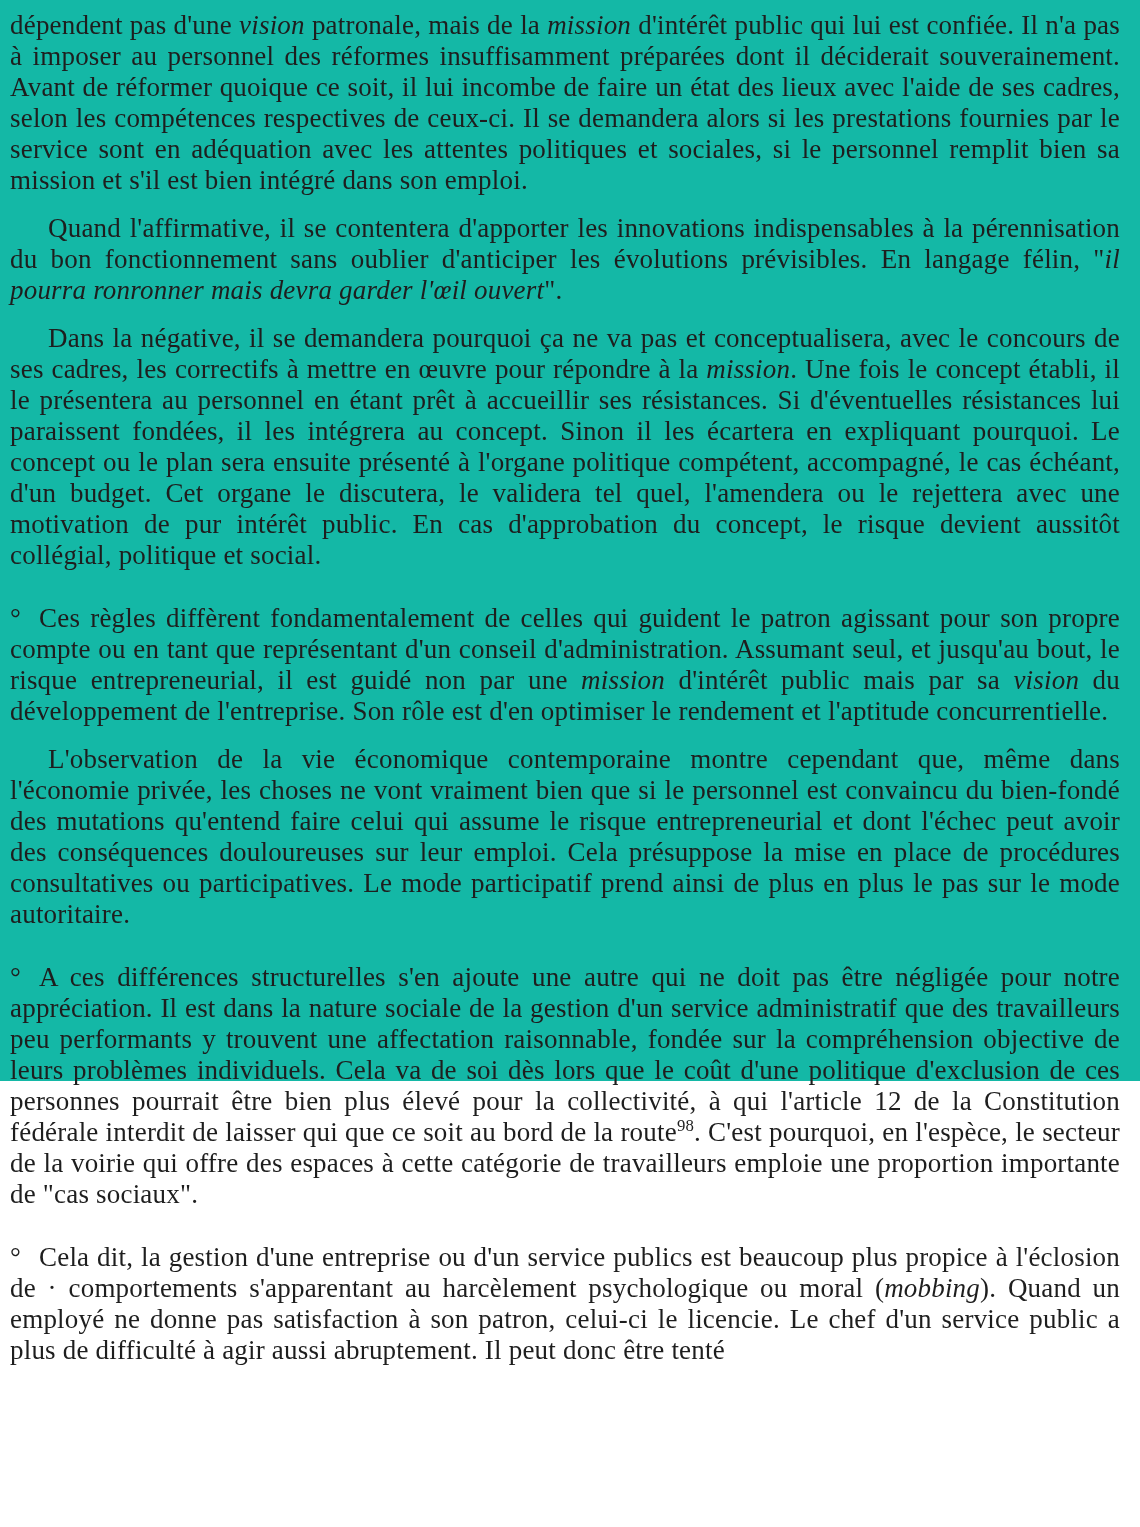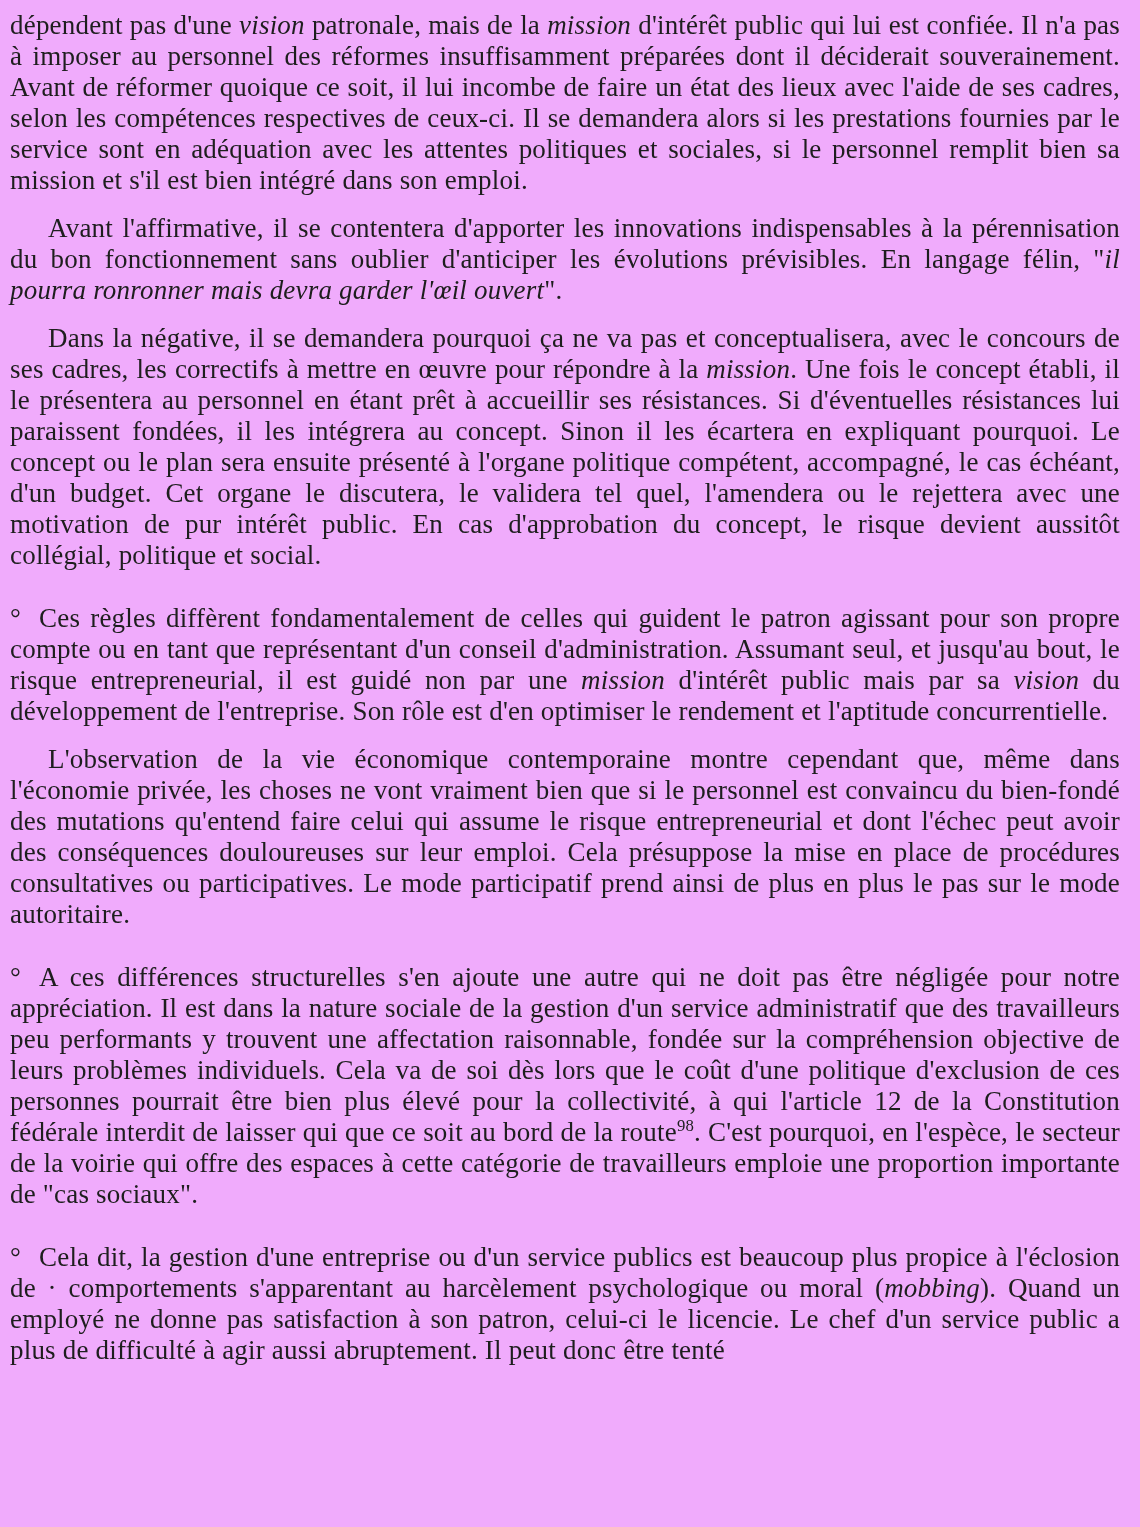--- a/index.html
+++ b/index.html
@@ -8,23 +8,23 @@
     background: #ffffff;
   }
   body {
     width: 1140px;
     height: 1527px;
     overflow: hidden;
   }
   .page {
     box-sizing: border-box;
     width: 1140px;
-    height: 1527px;
+    height: 1081px;
     padding: 10px 20px 0 10px;
-    background: #f0abfc;
+    background: #14b8a6;
   }
   .doc p {
     margin: 0 0 17px 0;
     font-family: "Liberation Serif", "DejaVu Serif", serif;
     font-size: 27px;
     line-height: 31px;
     color: #1e1e1e;
     text-align: justify;
     letter-spacing: 0.2px;
   }
@@ -46,20 +46,20 @@
     display: inline-block;
     margin-right: 18px;
   }
 </style>
 </head>
 <body>
 
 <div class="page">
   <div class="doc" id="doc">
       <p class=""><span>dépendent pas d'une </span><em>vision</em><span> patronale, mais de la </span><em>mission</em><span> d'intérêt public qui lui est confiée. Il n'a pas à imposer au personnel des réformes insuffisamment préparées dont il déciderait souverainement. Avant de réformer quoique ce soit, il lui incombe de faire un état des lieux avec l'aide de ses cadres, selon les compétences respectives de ceux-ci. Il se demandera alors si les prestations fournies par le service sont en adéquation avec les attentes politiques et sociales, si le personnel remplit bien sa mission et s'il est bien intégré dans son emploi.</span></p>
-      <p class="indent "><span>Avant l'affirmative, il se contentera d'apporter les innovations indispensables à la pérennisation du bon fonctionnement sans oublier d'anticiper les évolutions prévisibles. En langage félin, "</span><em>il pourra ronronner mais devra garder l'œil ouvert</em><span>".</span></p>
+      <p class="indent "><span>Quand l'affirmative, il se contentera d'apporter les innovations indispensables à la pérennisation du bon fonctionnement sans oublier d'anticiper les évolutions prévisibles. En langage félin, "</span><em>il pourra ronronner mais devra garder l'œil ouvert</em><span>".</span></p>
       <p class="indent "><span>Dans la négative, il se demandera pourquoi ça ne va pas et conceptualisera, avec le concours de ses cadres, les correctifs à mettre en œuvre pour répondre à la </span><em>mission</em><span>. Une fois le concept établi, il le présentera au personnel en étant prêt à accueillir ses résistances. Si d'éventuelles résistances lui paraissent fondées, il les intégrera au concept. Sinon il les écartera en expliquant pourquoi. Le concept ou le plan sera ensuite présenté à l'organe politique compétent, accompagné, le cas échéant, d'un budget. Cet organe le discutera, le validera tel quel, l'amendera ou le rejettera avec une motivation de pur intérêt public. En cas d'approbation du concept, le risque devient aussitôt collégial, politique et social.</span></p>
       <p class="section"><span class="marker">°</span><span>Ces règles diffèrent fondamentalement de celles qui guident le patron agissant pour son propre compte ou en tant que représentant d'un conseil d'administration. Assumant seul, et jusqu'au bout, le risque entrepreneurial, il est guidé non par une </span><em>mission</em><span> d'intérêt public mais par sa </span><em>vision</em><span> du développement de l'entreprise. Son rôle est d'en optimiser le rendement et l'aptitude concurrentielle.</span></p>
       <p class="indent "><span>L'observation de la vie économique contemporaine montre cependant que, même dans l'économie privée, les choses ne vont vraiment bien que si le personnel est convaincu du bien-fondé des mutations qu'entend faire celui qui assume le risque entrepreneurial et dont l'échec peut avoir des conséquences douloureuses sur leur emploi. Cela présuppose la mise en place de procédures consultatives ou participatives. Le mode participatif prend ainsi de plus en plus le pas sur le mode autoritaire.</span></p>
       <p class="section"><span class="marker">°</span><span>A ces différences structurelles s'en ajoute une autre qui ne doit pas être négligée pour notre appréciation. Il est dans la nature sociale de la gestion d'un service administratif que des travailleurs peu performants y trouvent une affectation raisonnable, fondée sur la compréhension objective de leurs problèmes individuels. Cela va de soi dès lors que le coût d'une politique d'exclusion de ces personnes pourrait être bien plus élevé pour la collectivité, à qui l'article 12 de la Constitution fédérale interdit de laisser qui que ce soit au bord de la route</span><sup>98</sup><span>. C'est pourquoi, en l'espèce, le secteur de la voirie qui offre des espaces à cette catégorie de travailleurs emploie une proportion importante de "cas sociaux".</span></p>
       <p class="section"><span class="marker">°</span><span>Cela dit, la gestion d'une entreprise ou d'un service publics est beaucoup plus propice à l'éclosion de · comportements s'apparentant au harcèlement psychologique ou moral (</span><em>mobbing</em><span>). Quand un employé ne donne pas satisfaction à son patron, celui-ci le licencie. Le chef d'un service public a plus de difficulté à agir aussi abruptement. Il peut donc être tenté</span></p>
     </div>
 </div>
 
 </body></html>

